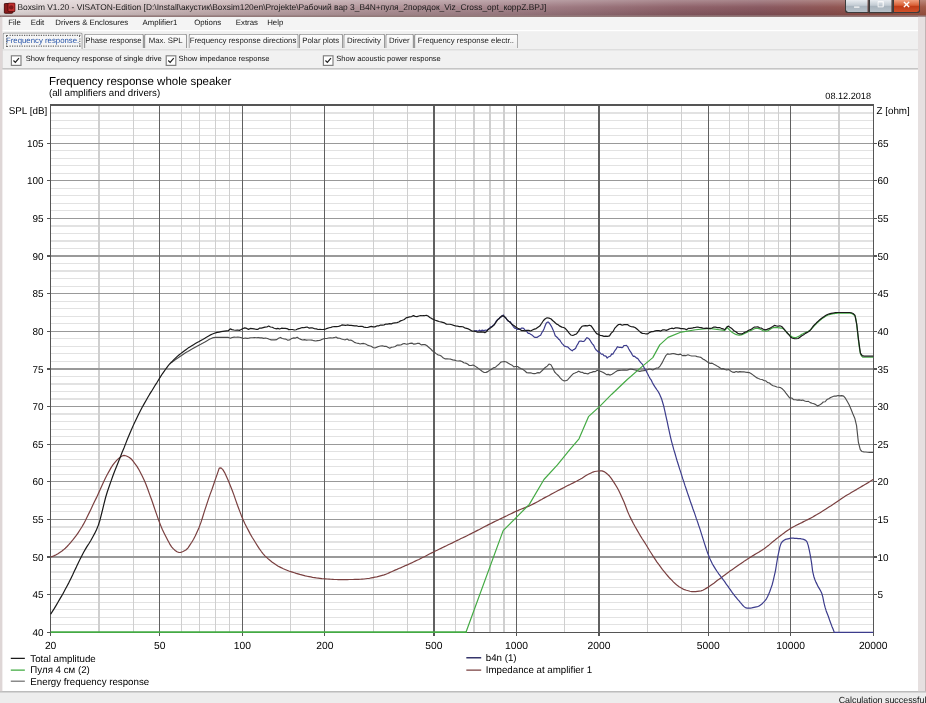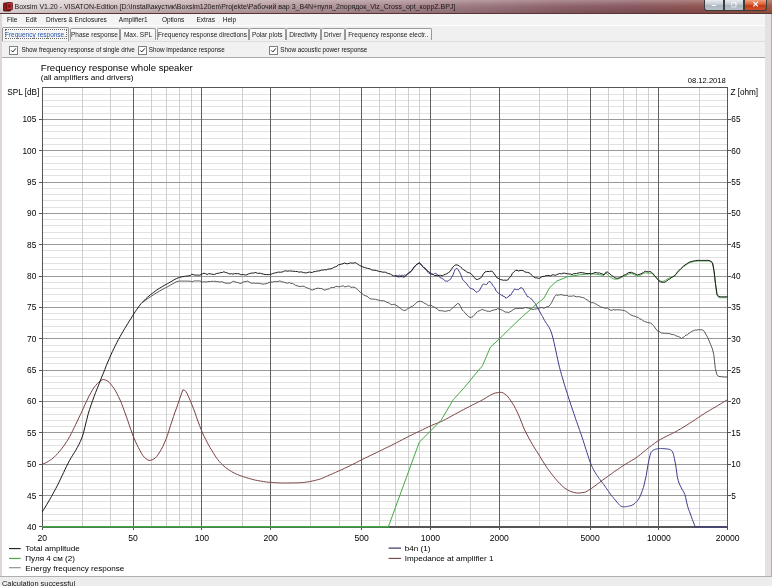--- a/index.html
+++ b/index.html
@@ -19,21 +19,21 @@
 #tabpane { position:absolute; left:1px; top:26px; width:770px; height:32px; background:#f0f0f0; }
 .tab { position:absolute; top:1.5px; height:12px; background:linear-gradient(180deg,#fdfdfd,#ededed); border:1px solid #999; border-bottom:none; border-radius:2px 2px 0 0; font-size:6.5px; color:#222; text-align:center; line-height:12px; white-space:nowrap; overflow:hidden; }
 .tabsel { top:0.5px; height:14px; background:#f6f6f6; z-index:3; color:#2553a8; line-height:13px; }
 .focus { position:absolute; left:1.5px; top:1.5px; right:1.5px; bottom:2px; border:1px dotted #666; }
 #tabline { position:absolute; left:0; top:14.5px; width:770px; height:1px; background:#9a9a9a; }
 #cbrow { position:absolute; left:1px; top:41px; width:769px; height:16.5px; background:#f1f1f1; border:1px solid #c4c4c4; border-top:1px solid #dcdcdc; border-bottom:1px solid #a8a8a8; }
 .cb { position:absolute; top:3.5px; width:9px; height:9px; background:#fff; border:1px solid #808080; }
 .cb svg { position:absolute; left:0px; top:0px; }
 .cbt { position:absolute; top:4px; font-size:6.3px; color:#111; white-space:nowrap; }
 #main { position:absolute; left:1px; top:58px; width:770px; height:517px; background:#ffffff; }
-#statusbar { position:absolute; left:0px; top:576px; width:772px; height:10px; background:#ededed; border-top:1px solid #b0b0b0; font-size:7.4px; color:#111; padding-left:2px; line-height:13px; }
+#statusbar { position:absolute; left:0px; top:576px; width:772px; height:10px; background:#ededed; border-top:1px solid #b0b0b0; font-size:7.4px; color:#111; padding-left:2px; line-height:13px;text-align:right; }
 #wleft { position:absolute; left:0; top:14px; width:2px; height:562px; background:#ded6d6; }
 #wright { position:absolute; left:765px; top:14px; width:7px; height:562px; background:#e6e0e0; border-right:1px solid #b8a8a8; }
 svg text { font-family:"Liberation Sans", sans-serif; }
 </style></head>
 <body>
 <div id="titlebar">
  <svg id="icon" viewBox="0 0 11 11">
       <rect x="0.5" y="1" width="8" height="9" rx="1" fill="#8a1a1a" stroke="#3a0808" stroke-width="0.8"></rect>
       <rect x="4" y="0.5" width="6.5" height="8" rx="1" fill="#c03030" stroke="#500a0a" stroke-width="0.8"></rect>
       <circle cx="7" cy="4.5" r="2" fill="#801818"></circle>

